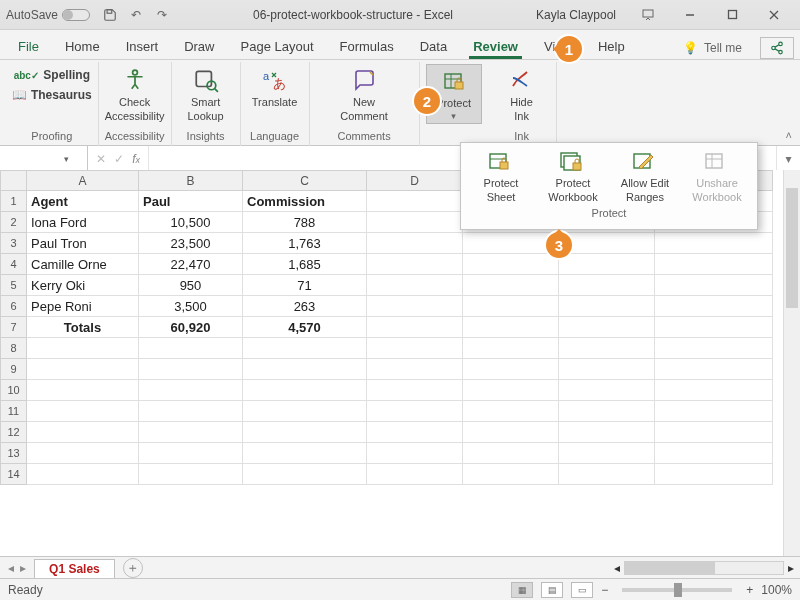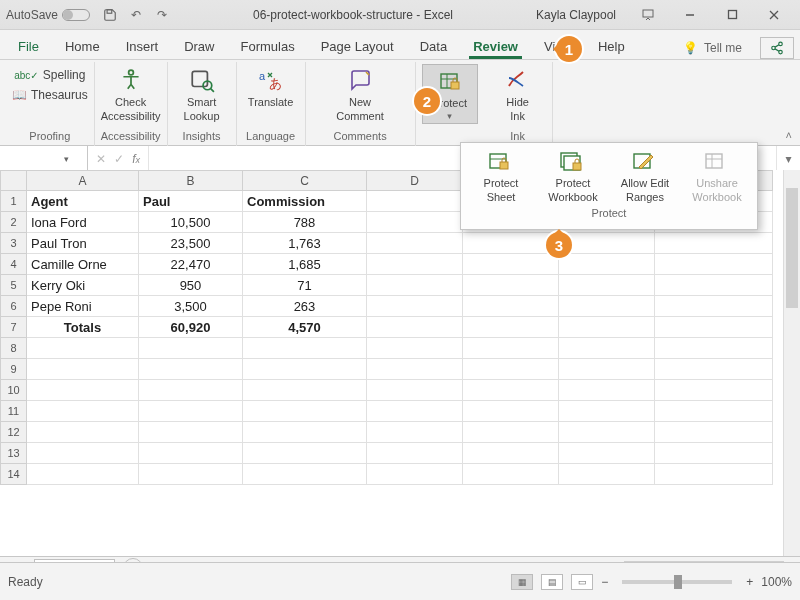--- a/index.html
+++ b/index.html
@@ -72,21 +72,21 @@
   
   .tabbar { position:absolute; left:0; right:0; bottom:22px; height:22px; background:#f3f3f3; border-top:1px solid #c7c7c7; display:flex; align-items:center; font-size:12px;}
   .tabbar .navset { display:flex; gap:6px; padding:0 8px; color:#888;}
   .sheet-tab { background:#fff; border:1px solid #c0c0c0; border-bottom:none; padding:2px 14px; font-weight:600; font-size:12px; color:#b91c1c; border-radius:0 0 0 0; position:relative; top:1px;}
   .addsheet { width:20px; height:20px; border:1px solid #c0c0c0; border-radius:50%; display:flex; align-items:center;justify-content:center; margin-left:8px; color:#777; font-size:13px;}
   .tabbar .scroll { margin-left:auto; display:flex; align-items:center; gap:4px; padding-right:6px;}
   .sb-track { width:160px; height:14px; background:#eee; border:1px solid #cfcfcf; position:relative;}
   .sb-thumb { position:absolute; left:0; top:0; bottom:0; width:90px; background:#cfcfcf;}
 
   
-  .status { position:absolute; left:0; right:0; bottom:0; height:38px; background:#f3f3f3; border-top:1px solid #c7c7c7; display:flex; align-items:center; font-size:12px; color:#555; padding:0 8px; gap:8px;}
+  .status { position:absolute; left:0; right:0; bottom:0; height:22px; background:#f3f3f3; border-top:1px solid #c7c7c7; display:flex; align-items:center; font-size:12px; color:#555; padding:0 8px; gap:8px;}
   .status .spacer { flex:1;}
   .viewbtn { width:22px; height:16px; border:1px solid #bbb; background:#fff; display:flex; align-items:center; justify-content:center; font-size:9px; color:#666;}
   .viewbtn.active { background:#d8d8d8;}
   .zoom-slider { width:110px; height:4px; background:#cfcfcf; position:relative; margin:0 6px;}
   .zoom-slider::after { content:""; width:8px; height:14px; background:#999; position:absolute; left:52px; top:-5px;}
 
   svg { display:block; }
   .vscroll { position:absolute; right:0; top:170px; bottom:44px; width:17px; background:#f0f0f0; border-left:1px solid #dcdcdc;}
   .vscroll .thumb { position:absolute; left:2px; right:2px; top:18px; height:120px; background:#cfcfcf;}
 </style>
@@ -134,22 +134,22 @@
         </svg>
       </div>
   </div>
 </div>
 
 <div class="ribbon-tabs">
   <div class="rtab file">File</div>
   <div class="rtab">Home</div>
   <div class="rtab">Insert</div>
   <div class="rtab">Draw</div>
+  <div class="rtab">Page Layout</div>
   <div class="rtab">Formulas</div>
-  <div class="rtab">Page Layout</div>
   <div class="rtab">Data</div>
   <div class="rtab active">Review</div>
   <div class="rtab">View</div>
   <div class="rtab">Help</div>
   <div class="tellme">
     <span>💡</span>
     <span>Tell me</span>
   </div>
   <div class="share-btn">
     <svg width="14" height="14" viewBox="0 0 24 24" fill="none" stroke="#217346" stroke-width="2">
@@ -158,21 +158,21 @@
         <circle cx="18" cy="19" r="3"></circle>
         <line x1="8.6" y1="10.5" x2="15.4" y2="6.5"></line>
         <line x1="8.6" y1="13.5" x2="15.4" y2="17.5"></line>
       </svg>
   </div>
 </div>
 
 <div class="ribbon">
   <div class="group">
     <div class="proofing-list group-items">
-      <div style="flex-direction:column; gap:6px; display:flex;">
+      <div style="flex-direction:column; gap:6px; display:flex;font-weight:bold;">
         <div>
             <span style="color:#2a7e43;font-size:10px;">abc✓</span> 
             <span>Spelling</span>
           </div>
         <div>
             <span>📖</span> 
             <span>Thesaurus</span>
           </div>
       </div>
     </div>

